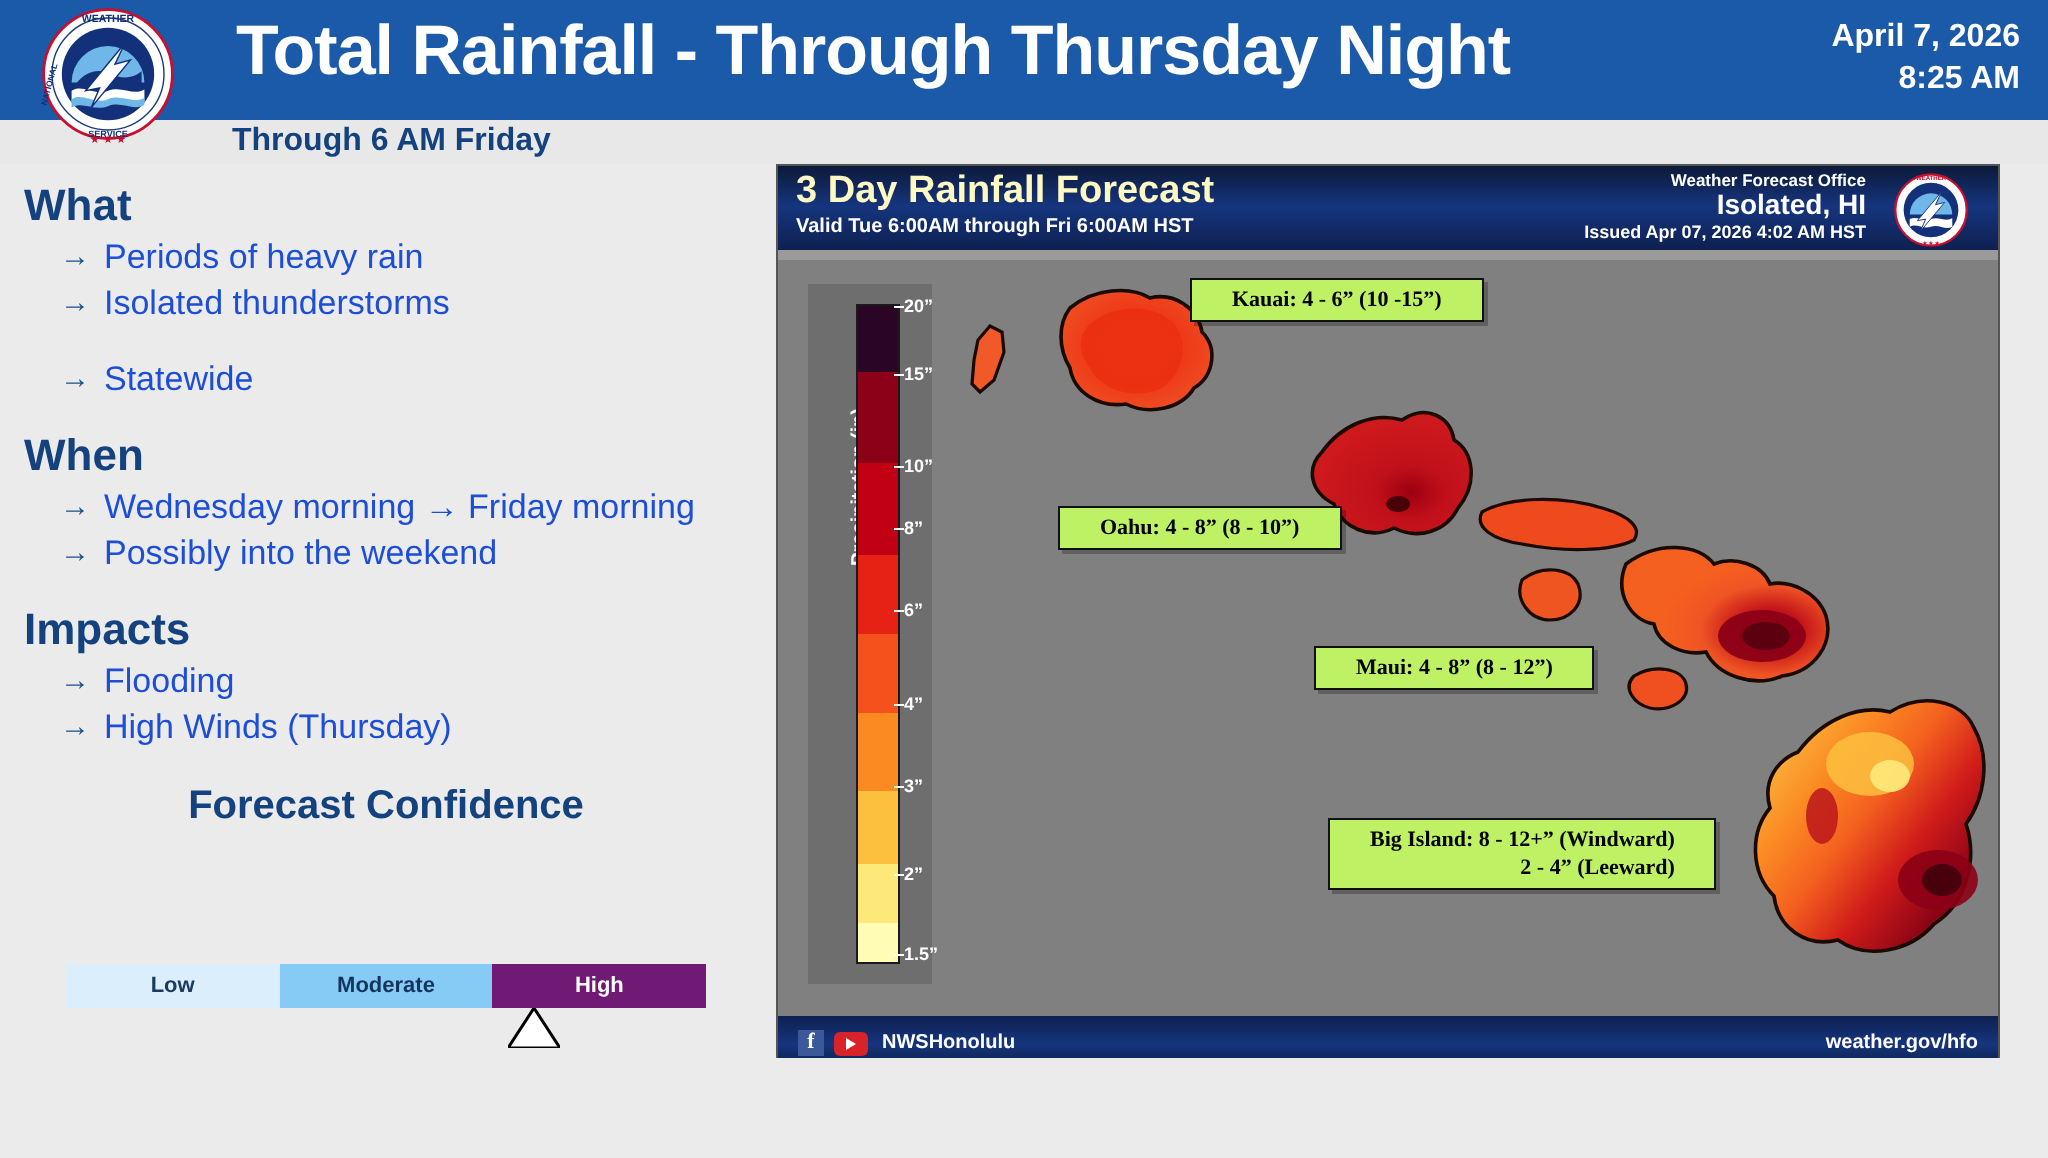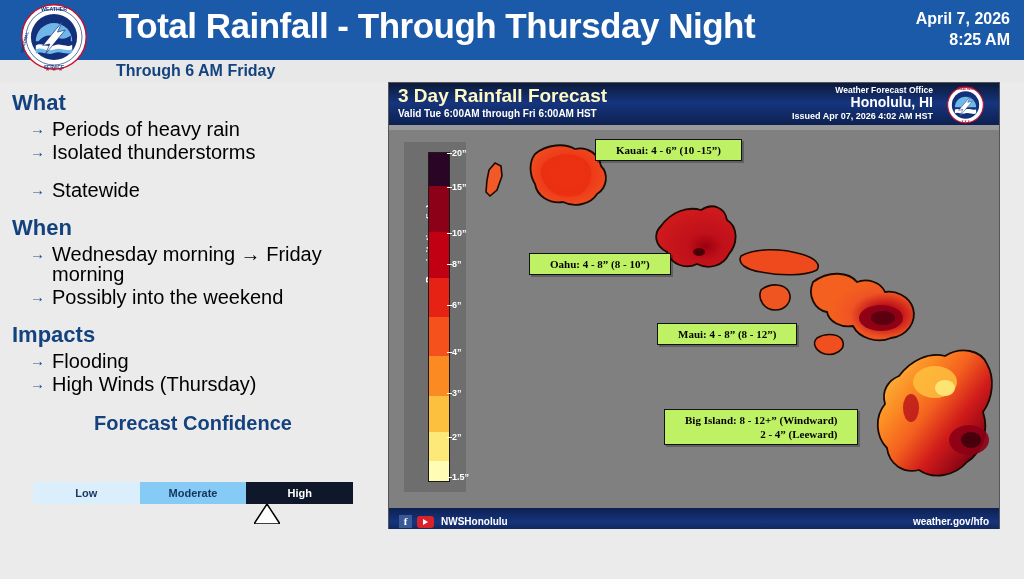--- a/index.html
+++ b/index.html
@@ -51,40 +51,40 @@
   }
   .bullet-row {
     display: flex; align-items: flex-start;
     margin-left: 30px; margin-top: 3px;
   }
   .bullet-arrow {
     color: #1b4f8a; font-size: 15px; width: 22px; flex: none;
     line-height: 20px;
   }
   .bullet-text {
-    color: #000000; font-size: 20px; line-height: 20px;
+    color: #1d4ed8; font-size: 17px; line-height: 20px;
   }
   .gap { height: 15px; }
 
   
   .conf-title {
     text-align: center; font-size: 20px; font-weight: bold;
     color: #14427e; margin-top: 18px; width: 386px;
   }
   .conf-bar {
     position: absolute; left: 33px; top: 482px;
     width: 320px; height: 22px; display: flex;
   }
   .conf-seg {
     flex: 1; text-align: center; font-size: 11px; font-weight: bold;
     line-height: 22px;
   }
   .conf-low { background: #dbeefc; color: #1a3a60; text-align: center; }
   .conf-mod { background: #86caf6; color: #13355c; }
-  .conf-high { background: #0f172a; color: #ffffff; }
+  .conf-high { background: #701a75; color: #ffffff; }
   .conf-marker-outline {
     position: absolute; left: 254px; top: 504px; width: 26px; height: 20px;
   }
 
   
   .map-panel {
     position: absolute; left: 388px; top: 82px; width: 612px; height: 455px;
     background: #808080; border: 1px solid #555;
   }
   .map-top-bar {
@@ -277,21 +277,21 @@
 
 <div class="map-panel">
 
   <div class="map-top-bar"></div>
   <div class="map-top-accent"></div>
   <div class="map-title">3 Day Rainfall Forecast</div>
   <div class="map-valid">Valid Tue 6:00AM through Fri 6:00AM HST</div>
 
   <div class="wfo-block">
     <div class="wfo-line1">Weather Forecast Office</div>
-    <div class="wfo-line2">Honolulu, HI</div>
+    <div class="wfo-line2">Isolated, HI</div>
     <div class="wfo-line3">Issued Apr 07, 2026 4:02 AM HST</div>
   </div>
   <svg class="wfo-seal" viewBox="0 0 100 100">
     <circle cx="50" cy="50" r="47" fill="#ffffff" stroke="#c8102e" stroke-width="3"></circle>
     <circle cx="50" cy="50" r="36" fill="#12317a"></circle>
     <path d="M22 56 a28 28 0 0 1 56 0 z" fill="#6fb7e8"></path>
     <path d="M22 62 C31 57 40 66 50 62 C60 58 69 66 78 61 L78 72 C69 77 60 68 50 72 C40 76 31 67 22 72 Z" fill="#ffffff"></path>
     <path d="M64 26 L32 64 L43 62 L36 78 L68 40 L56 43 Z" fill="#ffffff" stroke="#12317a" stroke-width="1.2"></path>
     <text x="50" y="11" font-size="8" font-weight="bold" fill="#c8102e" text-anchor="middle" font-family="Liberation Sans, sans-serif">WEATHER</text>
     <text x="50" y="96" font-size="7" font-weight="bold" fill="#c8102e" text-anchor="middle" font-family="Liberation Sans, sans-serif">★ ★ ★</text>

